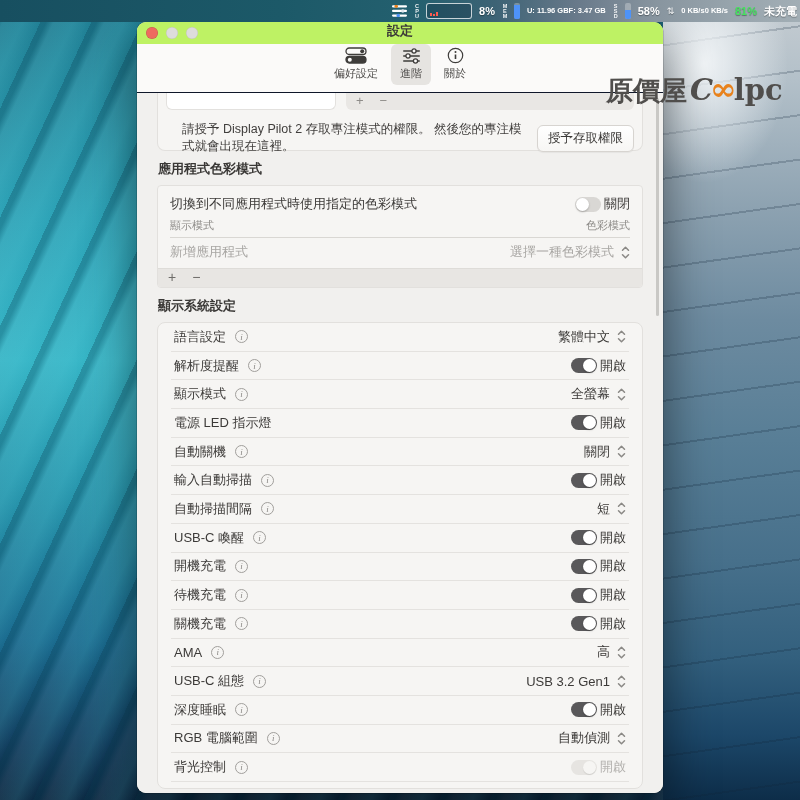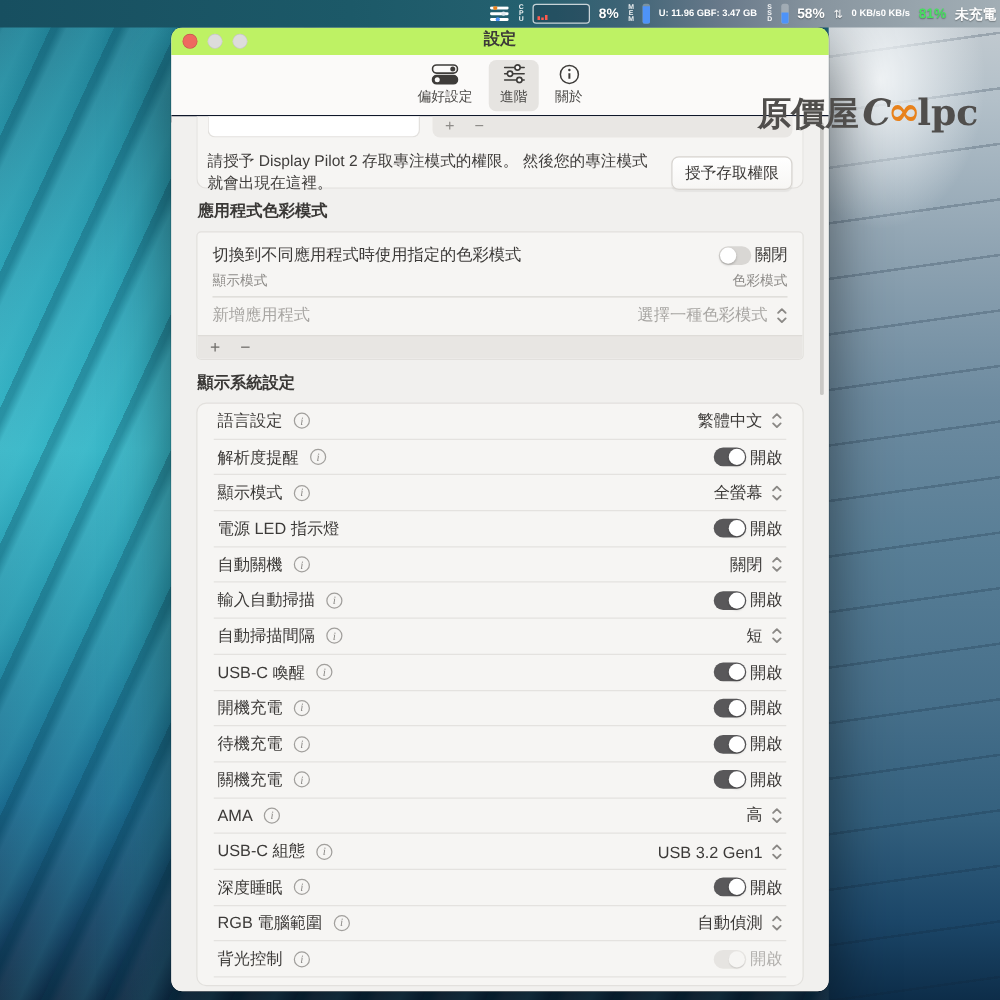--- a/index.html
+++ b/index.html
@@ -48,42 +48,42 @@
     border-radius:9px;overflow:hidden;background:#f1f0ee;
     box-shadow:0 22px 50px rgba(0,0,0,.5),0 0 0 .5px rgba(0,0,0,.28);}
   .titlebar{height:22px;background:#bef264;position:relative;display:flex;
     align-items:flex-start;justify-content:center;}
   .tl{position:absolute;left:9px;top:5px;display:flex;gap:8px;}
   .tl span{width:12px;height:12px;border-radius:50%;}
   .tl .red{background:#ee6a5f;box-shadow:inset 0 0 0 .5px rgba(0,0,0,.18);}
   .tl .gray{background:#dddcdb;box-shadow:inset 0 0 0 .5px rgba(0,0,0,.1);}
   .title{font-size:13px;font-weight:700;color:#3c3a38;}
 
-  .toolbar{height:48px;background:#fbfaf9;border-bottom:6px solid #0f172a;
-    display:flex;align-items:center;justify-content:center;}
+  .toolbar{height:48px;background:#fbfaf9;border-bottom:1px solid #0f172a;
+    display:flex;align-items:flex-start;justify-content:center;}
   .tabs{display:flex;gap:4px;}
   .tab{display:flex;flex-direction:column;align-items:center;justify-content:center;
     gap:2px;padding:3px 9px 4px;border-radius:6px;cursor:default;}
   .tab.sel{background:#e6e4e1;}
   .tlabel{font-size:11px;color:#4c4a48;white-space:nowrap;}
   .ticon{height:17px;display:flex;align-items:center;}
 
   .content{position:absolute;top:71px;bottom:0;left:0;right:0;padding:0 20px;
     background:#f1f0ee;overflow:hidden;font-size:13px;color:#3c3a38;}
 
   
   .focus-card{border:1px solid #e2e0dd;border-top:none;border-radius:0 0 8px 8px;
     background:#f6f5f3;padding:0 8px 9px;height:58px;box-sizing:border-box;}
   .cut-row{display:flex;gap:10px;}
   .white-cell{width:168px;height:16px;background:#fff;border:1px solid #e3e1de;
     border-top:none;border-radius:0 0 6px 6px;}
   .gray-panel{flex:1;height:17px;background:#e9e7e4;border-radius:0 0 6px 6px;
     display:flex;gap:16px;padding:0 10px;color:#8e8c89;font-size:13px;line-height:15px;}
   .caption-row{display:flex;align-items:center;justify-content:space-between;
-    margin-top:11px;gap:10px;}
+    margin-top:11px;gap:10px;margin-left:16px;}
   .caption{font-size:12.5px;color:#403e3c;}
   .btn{background:linear-gradient(#ffffff,#f7f6f4);border:1px solid #d7d4d0;
     border-radius:6px;padding:4px 10px;font-size:12.5px;color:#3c3a38;
     box-shadow:0 1px 1px rgba(0,0,0,.05);white-space:nowrap;}
 
   .section-h{font-size:13px;font-weight:700;color:#3a3836;margin:9px 1px 7px;line-height:18px;}
 
   
   .color-card{border:1px solid #e2e0dd;border-radius:4px;background:#f6f5f3;overflow:hidden;}
   .cc-row1{display:flex;align-items:center;justify-content:space-between;padding:9px 12px 4px;}

